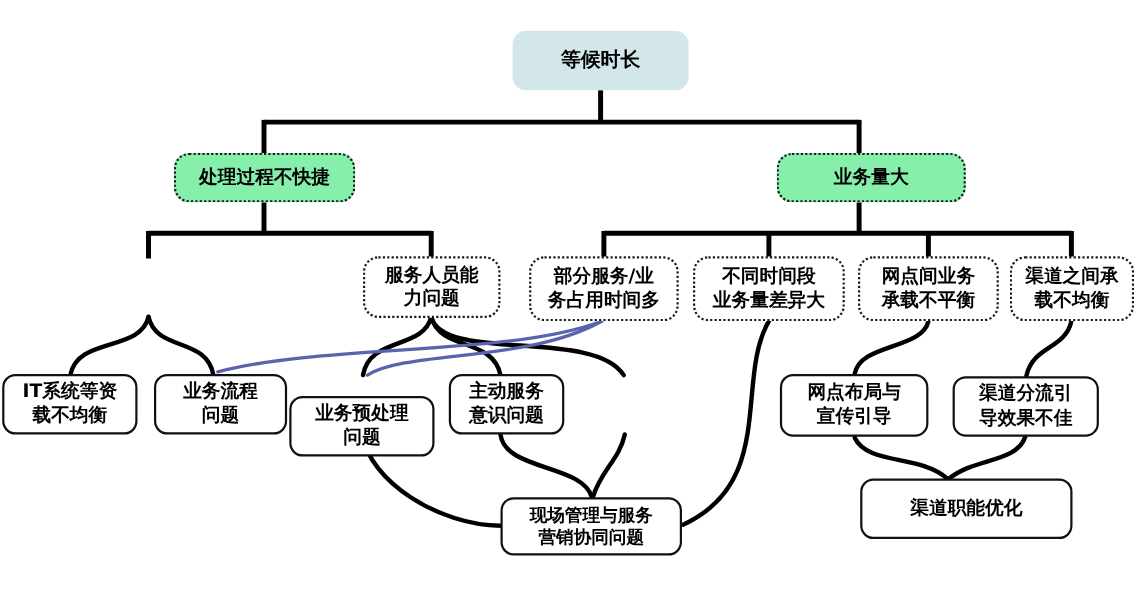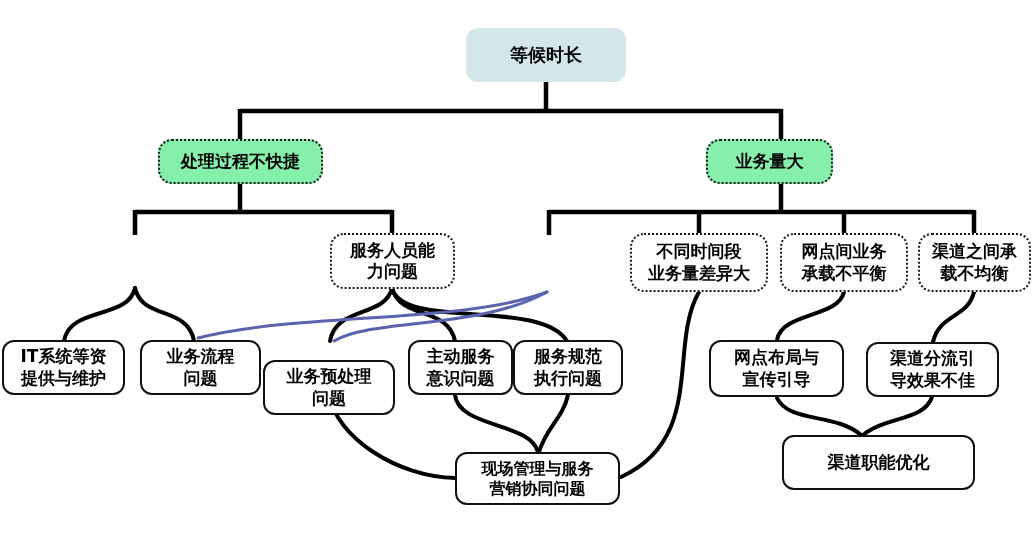--- a/index.html
+++ b/index.html
@@ -67,41 +67,41 @@
     <path class="edge-curve" d="M777 398 C789 423, 836 413, 861 435"></path>
     <path class="edge-curve" d="M932 397 C924 421, 886 416, 863 435"></path>
 
     <path class="edge-blue" d="M547 292 C478 330, 372 318, 334 341"></path>
     <path class="edge-blue" d="M547 292 C462 324, 300 312, 198 338"></path>
   </svg>
 
   <div class="node style-root" style="left:466px; top:28px; width:160px; height:54px;">等候时长</div>
 
   <div class="node style-dotted-gray" style="left:158px; top:139px; width:165px; height:45px;">处理过程不快捷</div>
-  <div class="node style-dotted-gray" style="left:706px; top:139px; width:127px; height:45px;">业务量大</div>
+  <div class="node style-dotted-gray" style="left:706px; top:139px; width:172px; height:45px;">业务量大</div>
 
   <div class="node style-dotted" style="left:330px; top:233px; width:125px; height:56px;">服务人员能
 力问题</div>
+  <div class="node style-dotted" style="left:481px; top:233px; width:136px; height:59px;">部分服务/业
+务占用时间多</div>
   <div class="node style-dotted" style="left:630px; top:233px; width:138px; height:59px;">不同时间段
 业务量差异大</div>
   <div class="node style-dotted" style="left:780px; top:233px; width:128px; height:59px;">网点间业务
 承载不平衡</div>
   <div class="node style-dotted" style="left:918px; top:233px; width:113px; height:59px;">渠道之间承
 载不均衡</div>
 
   <div class="node style-solid" style="left:2px; top:340px; width:123px; height:55px;">IT系统等资
-提供与维护</div>
+载不均衡</div>
   <div class="node style-solid" style="left:140px; top:340px; width:121px; height:55px;">业务流程
 问题</div>
   <div class="node style-solid" style="left:263px; top:340px; width:132px; height:55px;margin-top:20px;">业务预处理
 问题</div>
   <div class="node style-solid" style="left:408px; top:340px; width:105px; height:55px;">主动服务
 意识问题</div>
-  <div class="node style-solid" style="left:513px; top:340px; width:110px; height:55px;">服务规范
-执行问题</div>
   <div class="node style-solid" style="left:709px; top:340px; width:135px; height:57px;">网点布局与
 宣传引导</div>
   <div class="node style-solid" style="left:866px; top:342px; width:133px; height:55px;">渠道分流引
 导效果不佳</div>
 
   <div class="node style-solid" style="left:455px; top:452px; width:165px; height:53px; font-size:16px;">现场管理与服务
 营销协同问题</div>
   <div class="node style-solid" style="left:782px; top:435px; width:193px; height:55px;">渠道职能优化</div>
 
 </div>

